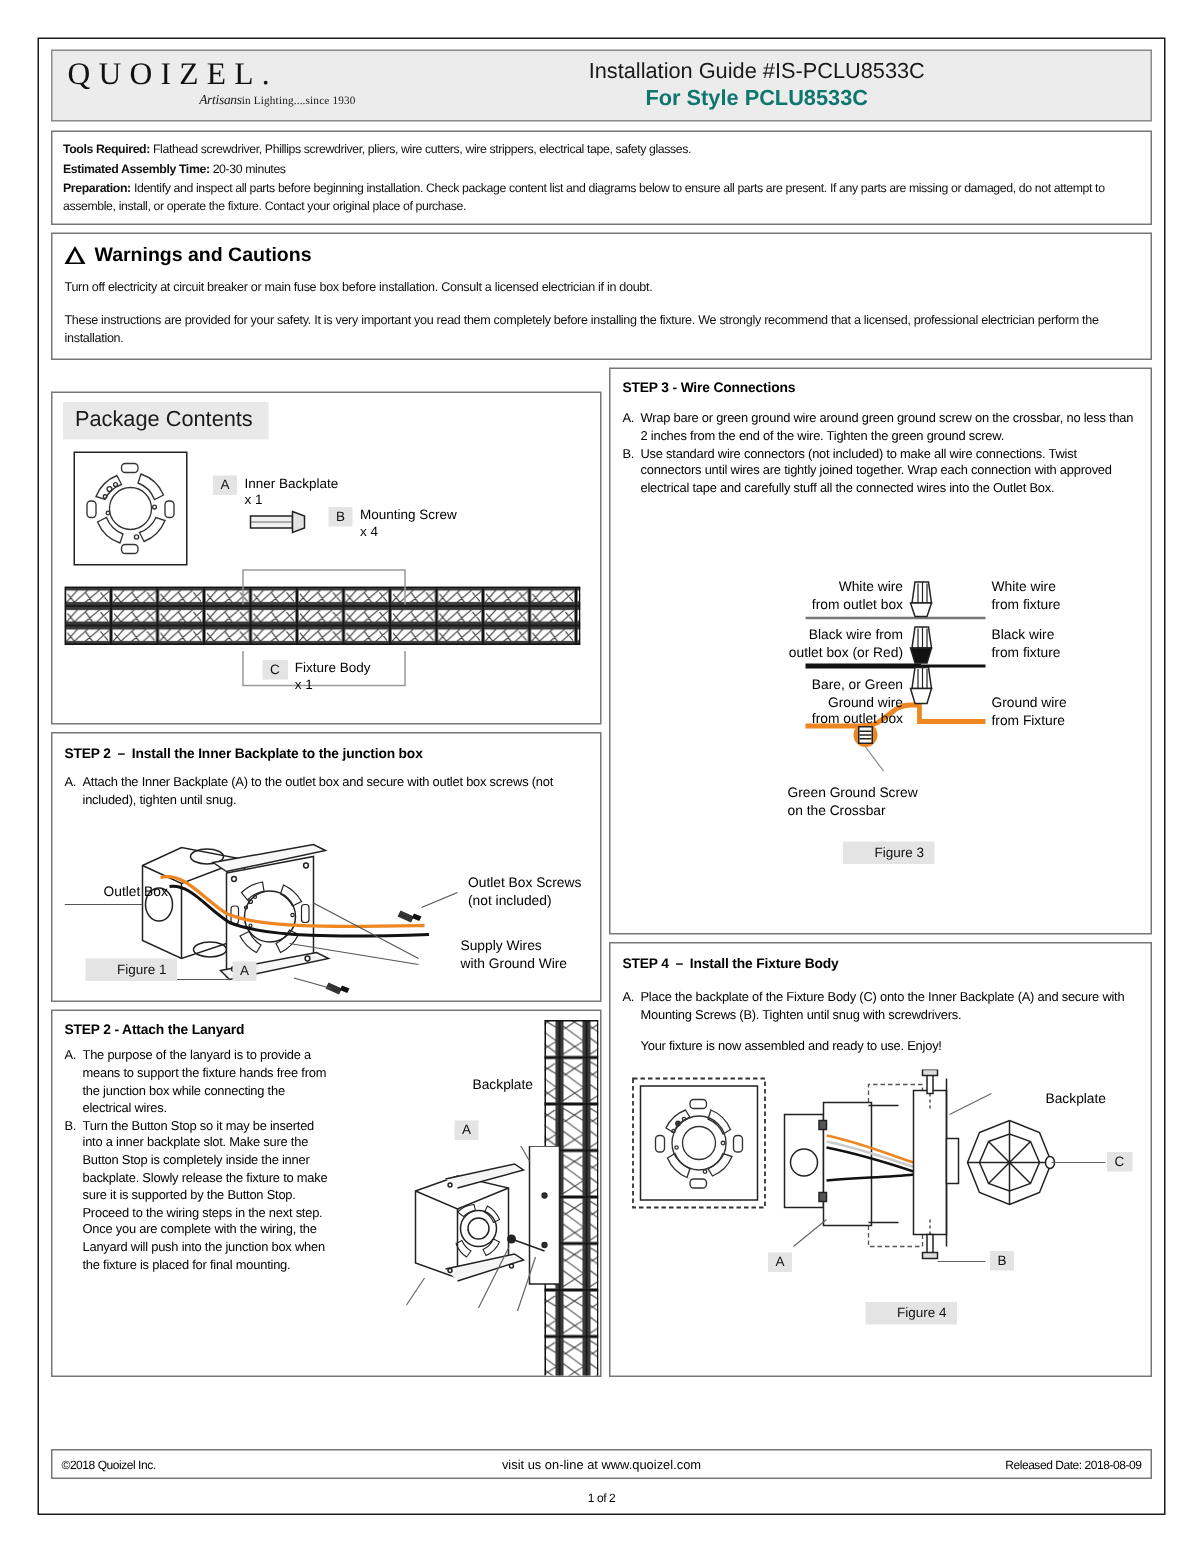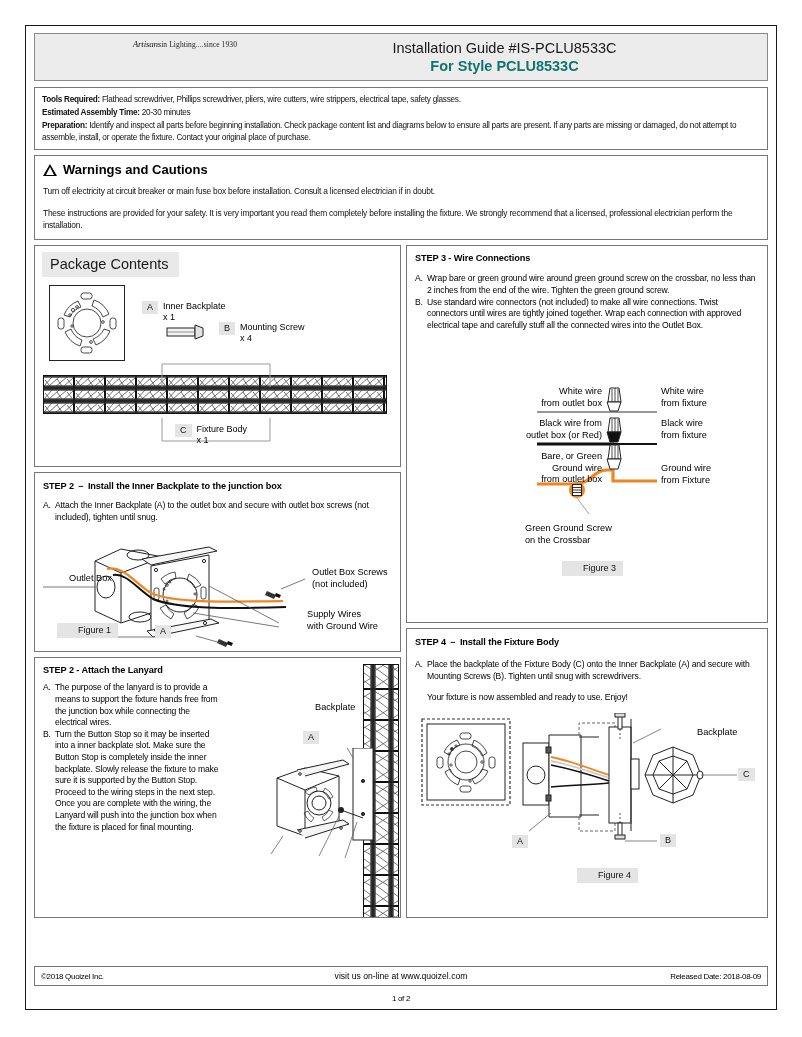--- a/index.html
+++ b/index.html
@@ -112,21 +112,21 @@
   .warn-p:last-child { margin-bottom: 0; }
 
   
   .body-cols {
     margin: 5px 8px 0 8px;
     display: flex;
     gap: 5px;
     height: 673px;
   }
   .col { display: flex; flex-direction: column; gap: 5px; }
-  .col-left { width: 368px; }
+  .col-left { width: 368px; margin-top: 16px; }
   .col-right { width: 363px; }
 
   .panel {
     border: 1px solid #777;
     position: relative;
     overflow: hidden;
     background: #fff;
   }
 
   .step-head {
@@ -206,20 +206,21 @@
     text-align: center; font-size: 8px; letter-spacing: -0.3px;
   }
 </style>
 </head>
 <body>
 
 <div class="page">
 
   <div class="header-box">
     <div class="logo-wrap">
+      <div class="logo-main">QUOIZEL.</div>
       <div class="logo-tag"><i>Artisans</i><span>in Lighting....since 1930</span></div>
     </div>
     <div class="header-titles">
       <div class="hdr-line1">Installation Guide #IS-PCLU8533C</div>
       <div class="hdr-line2">For Style PCLU8533C</div>
     </div>
   </div>
 
   <div class="info-box">
     <div class="info-line">

